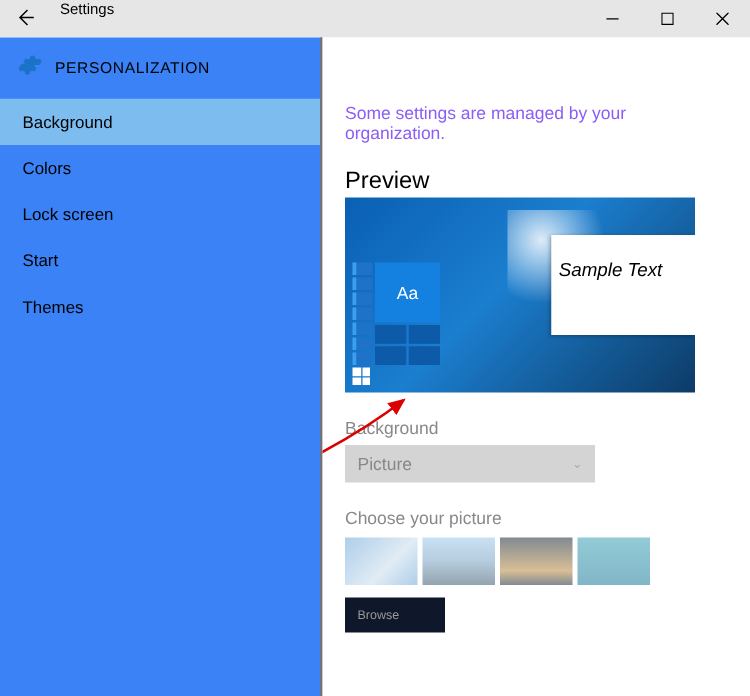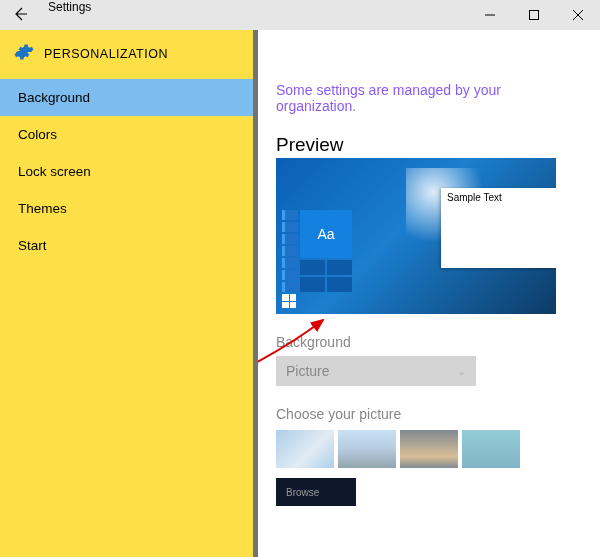--- a/index.html
+++ b/index.html
@@ -5,21 +5,21 @@
 * { box-sizing: border-box; margin: 0; padding: 0; font-family: "Segoe UI", -apple-system, sans-serif; }
 body { width: 600px; height: 557px; background: #fff; font-size: 13px; color: #000; overflow: hidden; }
 
 .titlebar { height: 30px; background: #e6e6e6; display: flex; padding: 0 0 0 6px; }
 .titlebar .back { width: 28px; height: 28px; display: flex; align-items: center; justify-content: center; cursor: pointer; }
 .titlebar .title { margin-left: 14px; font-size: 12px; }
 .titlebar .spacer { flex: 1; }
 .titlebar .winbtn { width: 44px; height: 30px; display: flex; align-items: center; justify-content: center; cursor: pointer; }
 
 .content { display: flex; height: calc(100% - 30px); }
-.sidebar { width: 258px; background: #fde047; border-right: 5px solid #737373; }
+.sidebar { width: 258px; background: #3b82f6; border-right: 2px solid #737373; }
 .sidebar-header { display: flex; align-items: center; padding: 12px 14px 14px; gap: 10px; }
 .sidebar-header .gear { color: #1a73c7; }
 .sidebar-header .label { font-size: 12.5px; letter-spacing: 0.5px; font-weight: 400; }
 .nav-item { padding: 11px 18px; font-size: 13.5px; cursor: pointer; }
 .nav-item.active { background: #7cbcee; }
 
 .main { flex: 1; padding: 14px 18px 0 18px; overflow: hidden; background: #fff; position: relative; }
 .search-wrap { display: flex; justify-content: flex-end; margin-bottom: 16px; position: absolute; top: 8px; right: 18px; }
 .search { width: 236px; height: 30px; border: 1px solid #999; display: flex; align-items: center; padding: 0 8px; background: #fff; }
 .search input { flex: 1; border: none; outline: none; font-size: 13.5px; font-style: italic; color: #666; background: transparent; }
@@ -33,21 +33,21 @@
 .taskbar { position: absolute; bottom: 6px; left: 6px; width: 130px; height: 100px; }
 .startbtn { width: 14px; height: 14px; position: absolute; bottom: 0; left: 0; display: grid; grid-template: 1fr 1fr / 1fr 1fr; gap: 1px; }
 .startbtn div { background: #fff; }
 .starttiles { position: absolute; bottom: 16px; left: 0; width: 130px; height: 82px; display: flex; gap: 2px; }
 .tilecol1 { width: 16px; display: flex; flex-direction: column; gap: 2px; }
 .tilecol1 div { flex: 1; background: #1e73c9; border-left: 3px solid #3a9ff0; }
 .tilecol2 { width: 52px; display: flex; flex-direction: column; gap: 2px; }
 .bigtile { flex: 2; background: #1480e0; display: flex; align-items: center; justify-content: center; color: #fff; font-size: 14px; }
 .smallgrid { flex: 1.3; display: grid; grid-template: 1fr 1fr / 1fr 1fr; gap: 2px; }
 .smallgrid div { background: #0d5aa8; }
-.sample-win { position: absolute; top: 30px; right: 0; width: 115px; height: 80px; background: #fff; box-shadow: -1px 1px 3px rgba(0,0,0,0.3); padding: 4px 6px; font-size: 10px; }
+.sample-win { position: absolute; top: 30px; right: 0; width: 115px; height: 80px; background: #fff; box-shadow: -1px 1px 3px rgba(0,0,0,0.3); padding: 20px 6px; font-size: 15px; font-style: italic; }
 
 .section-label { color: #888; font-size: 14px; margin-top: 20px; margin-bottom: 6px; }
 .dropdown { width: 200px; height: 30px; background: #d4d4d4; display: flex; align-items: center; padding: 0 10px; color: #888; font-size: 14px; justify-content: space-between; gap: 48px; }
 .dropdown .chev { color: #aaa; font-size: 10px; }
 
 .thumbs { display: flex; gap: 4px; margin-top: 8px; }
 .thumb { width: 58px; height: 38px; background: #ccc; opacity: 0.55; }
 .t1 { background: linear-gradient(135deg, #6aa6d8 0%, #c9dceb 60%, #6aa6d8 100%); }
 .t2 { background: linear-gradient(180deg, #9cc8ea 0%, #7aa2c4 50%, #3a5a6a 100%); }
 .t3 { background: linear-gradient(180deg, #1a2a3a 0%, #b88a40 70%, #1a2a3a 100%); }
@@ -91,22 +91,22 @@
       <span class="gear">
         <svg width="20" height="20" viewBox="0 0 24 24">
             <path fill="#1a73c7" d="M12 8a4 4 0 100 8 4 4 0 000-8zm9.4 4a7.8 7.8 0 00-.1-1.2l2.1-1.6-2-3.4-2.5 1a7.6 7.6 0 00-2-1.2l-.4-2.6h-4l-.4 2.6a7.6 7.6 0 00-2 1.2l-2.5-1-2 3.4 2.1 1.6A7.8 7.8 0 002.6 12c0 .4 0 .8.1 1.2L.6 14.8l2 3.4 2.5-1a7.6 7.6 0 002 1.2l.4 2.6h4l.4-2.6a7.6 7.6 0 002-1.2l2.5 1 2-3.4-2.1-1.6c.1-.4.1-.8.1-1.2z"></path>
           </svg>
       </span>
       <span class="label">PERSONALIZATION</span>
     </div>
     <div class="nav-item active"><span>Background</span></div>
     <div class="nav-item"><span>Colors</span></div>
     <div class="nav-item"><span>Lock screen</span></div>
+    <div class="nav-item"><span>Start</span></div>
     <div class="nav-item"><span>Themes</span></div>
-    <div class="nav-item"><span>Start</span></div>
   </div>
 
   <div class="main">
 
     <div class="org-msg">Some settings are managed by your organization.</div>
     <div class="preview-head">Preview</div>
 
     <div class="preview-box">
       <div class="light"></div>
       <div class="taskbar">

